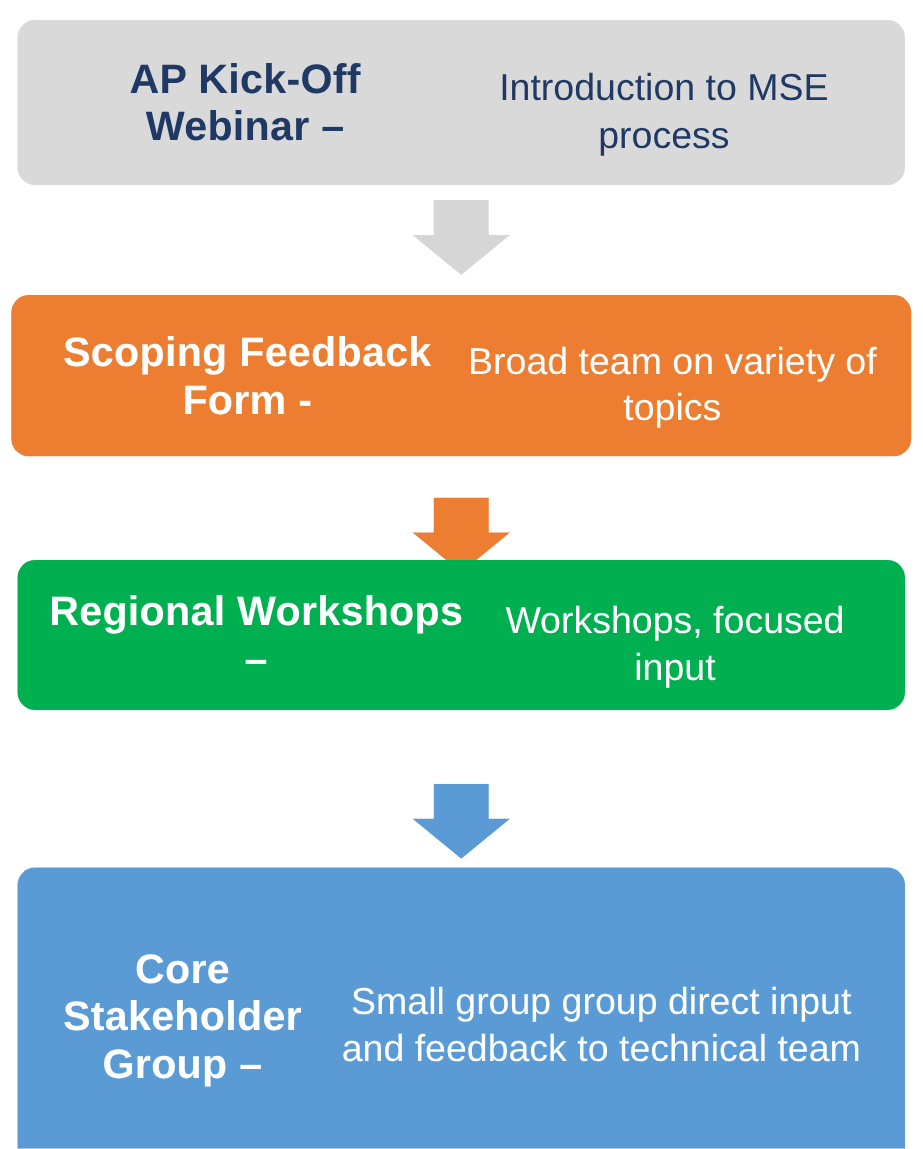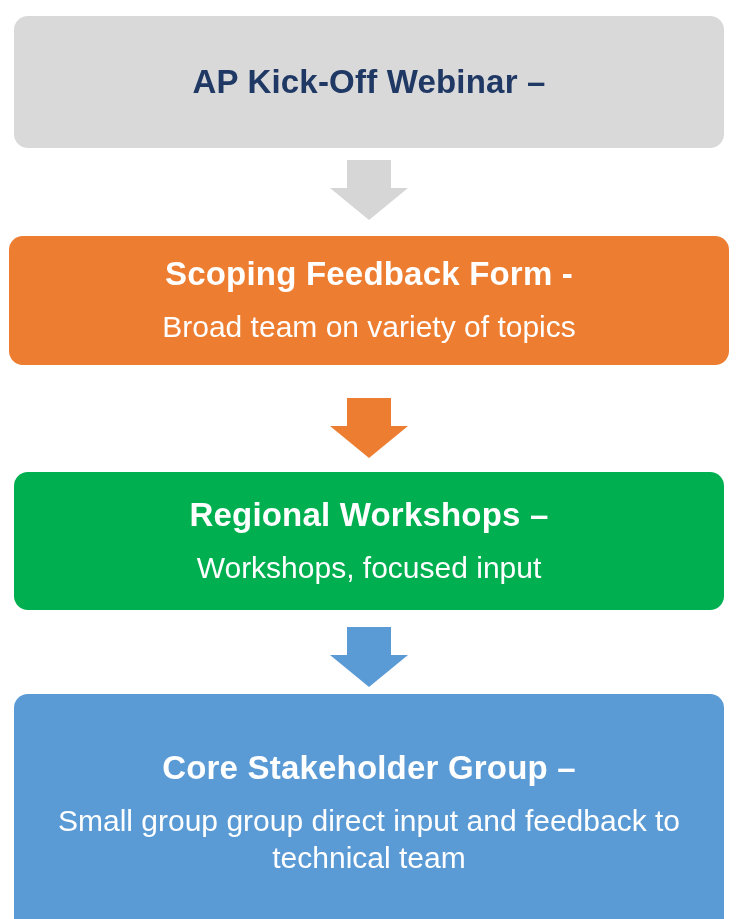--- a/index.html
+++ b/index.html
@@ -13,21 +13,21 @@
     width: 738px;
     height: 919px;
     overflow: hidden;
   }
   .step-box {
     position: absolute;
     left: 14px;
     width: 710px;
     border-radius: 14px;
     display: flex;
-    flex-direction: column;
+    flex-direction: row;
     justify-content: center;
     align-items: center;
     text-align: center;
     box-sizing: border-box;
     padding: 0 20px;
   }
   .step-title {
     margin: 0;
     font-size: 33px;
     font-weight: 700;
@@ -35,21 +35,21 @@
     line-height: 1.15;
   }
   .step-subtitle {
     margin: 15px 0 0 0;
     font-size: 30px;
     font-weight: 400;
     line-height: 1.25;
   }
   .box-0 { top: 16px;  height: 132px; }
   .box-1 { top: 236px; height: 129px; left: 9px; width: 720px; }
-  .box-2 { top: 472px; height: 138px; }
+  .box-2 { top: 448px; height: 120px; }
   .box-3 { top: 694px; height: 238px; }
   .box-3 .step-subtitle { max-width: 650px; }
   .arrow {
     position: absolute;
     left: 50%;
     transform: translateX(-50%);
     width: 78px;
     height: 60px;
     display: block;
   }
@@ -57,20 +57,21 @@
   .arrow-1 { top: 398px; }
   .arrow-2 { top: 627px; }
 </style>
 </head>
 <body>
 
 <div class="flow" style="background: rgb(255, 255, 255);">
 
   <section class="step-box box-0" style="background: rgb(217, 217, 217); color: rgb(31, 56, 100);">
     <h2 class="step-title">AP Kick-Off Webinar –</h2>
+    <p class="step-subtitle">Introduction to MSE process</p>
   </section>
 
   <svg class="arrow arrow-0" viewBox="0 0 78 60" aria-hidden="true">
     <polygon points="17,0 61,0 61,28 78,28 39,60 0,28 17,28" fill="#d6d6d6"></polygon>
   </svg>
 
   <section class="step-box box-1" style="background: rgb(237, 125, 49); color: rgb(255, 255, 255);">
     <h2 class="step-title">Scoping Feedback Form -</h2>
     <p class="step-subtitle">Broad team on variety of topics</p>
   </section>

